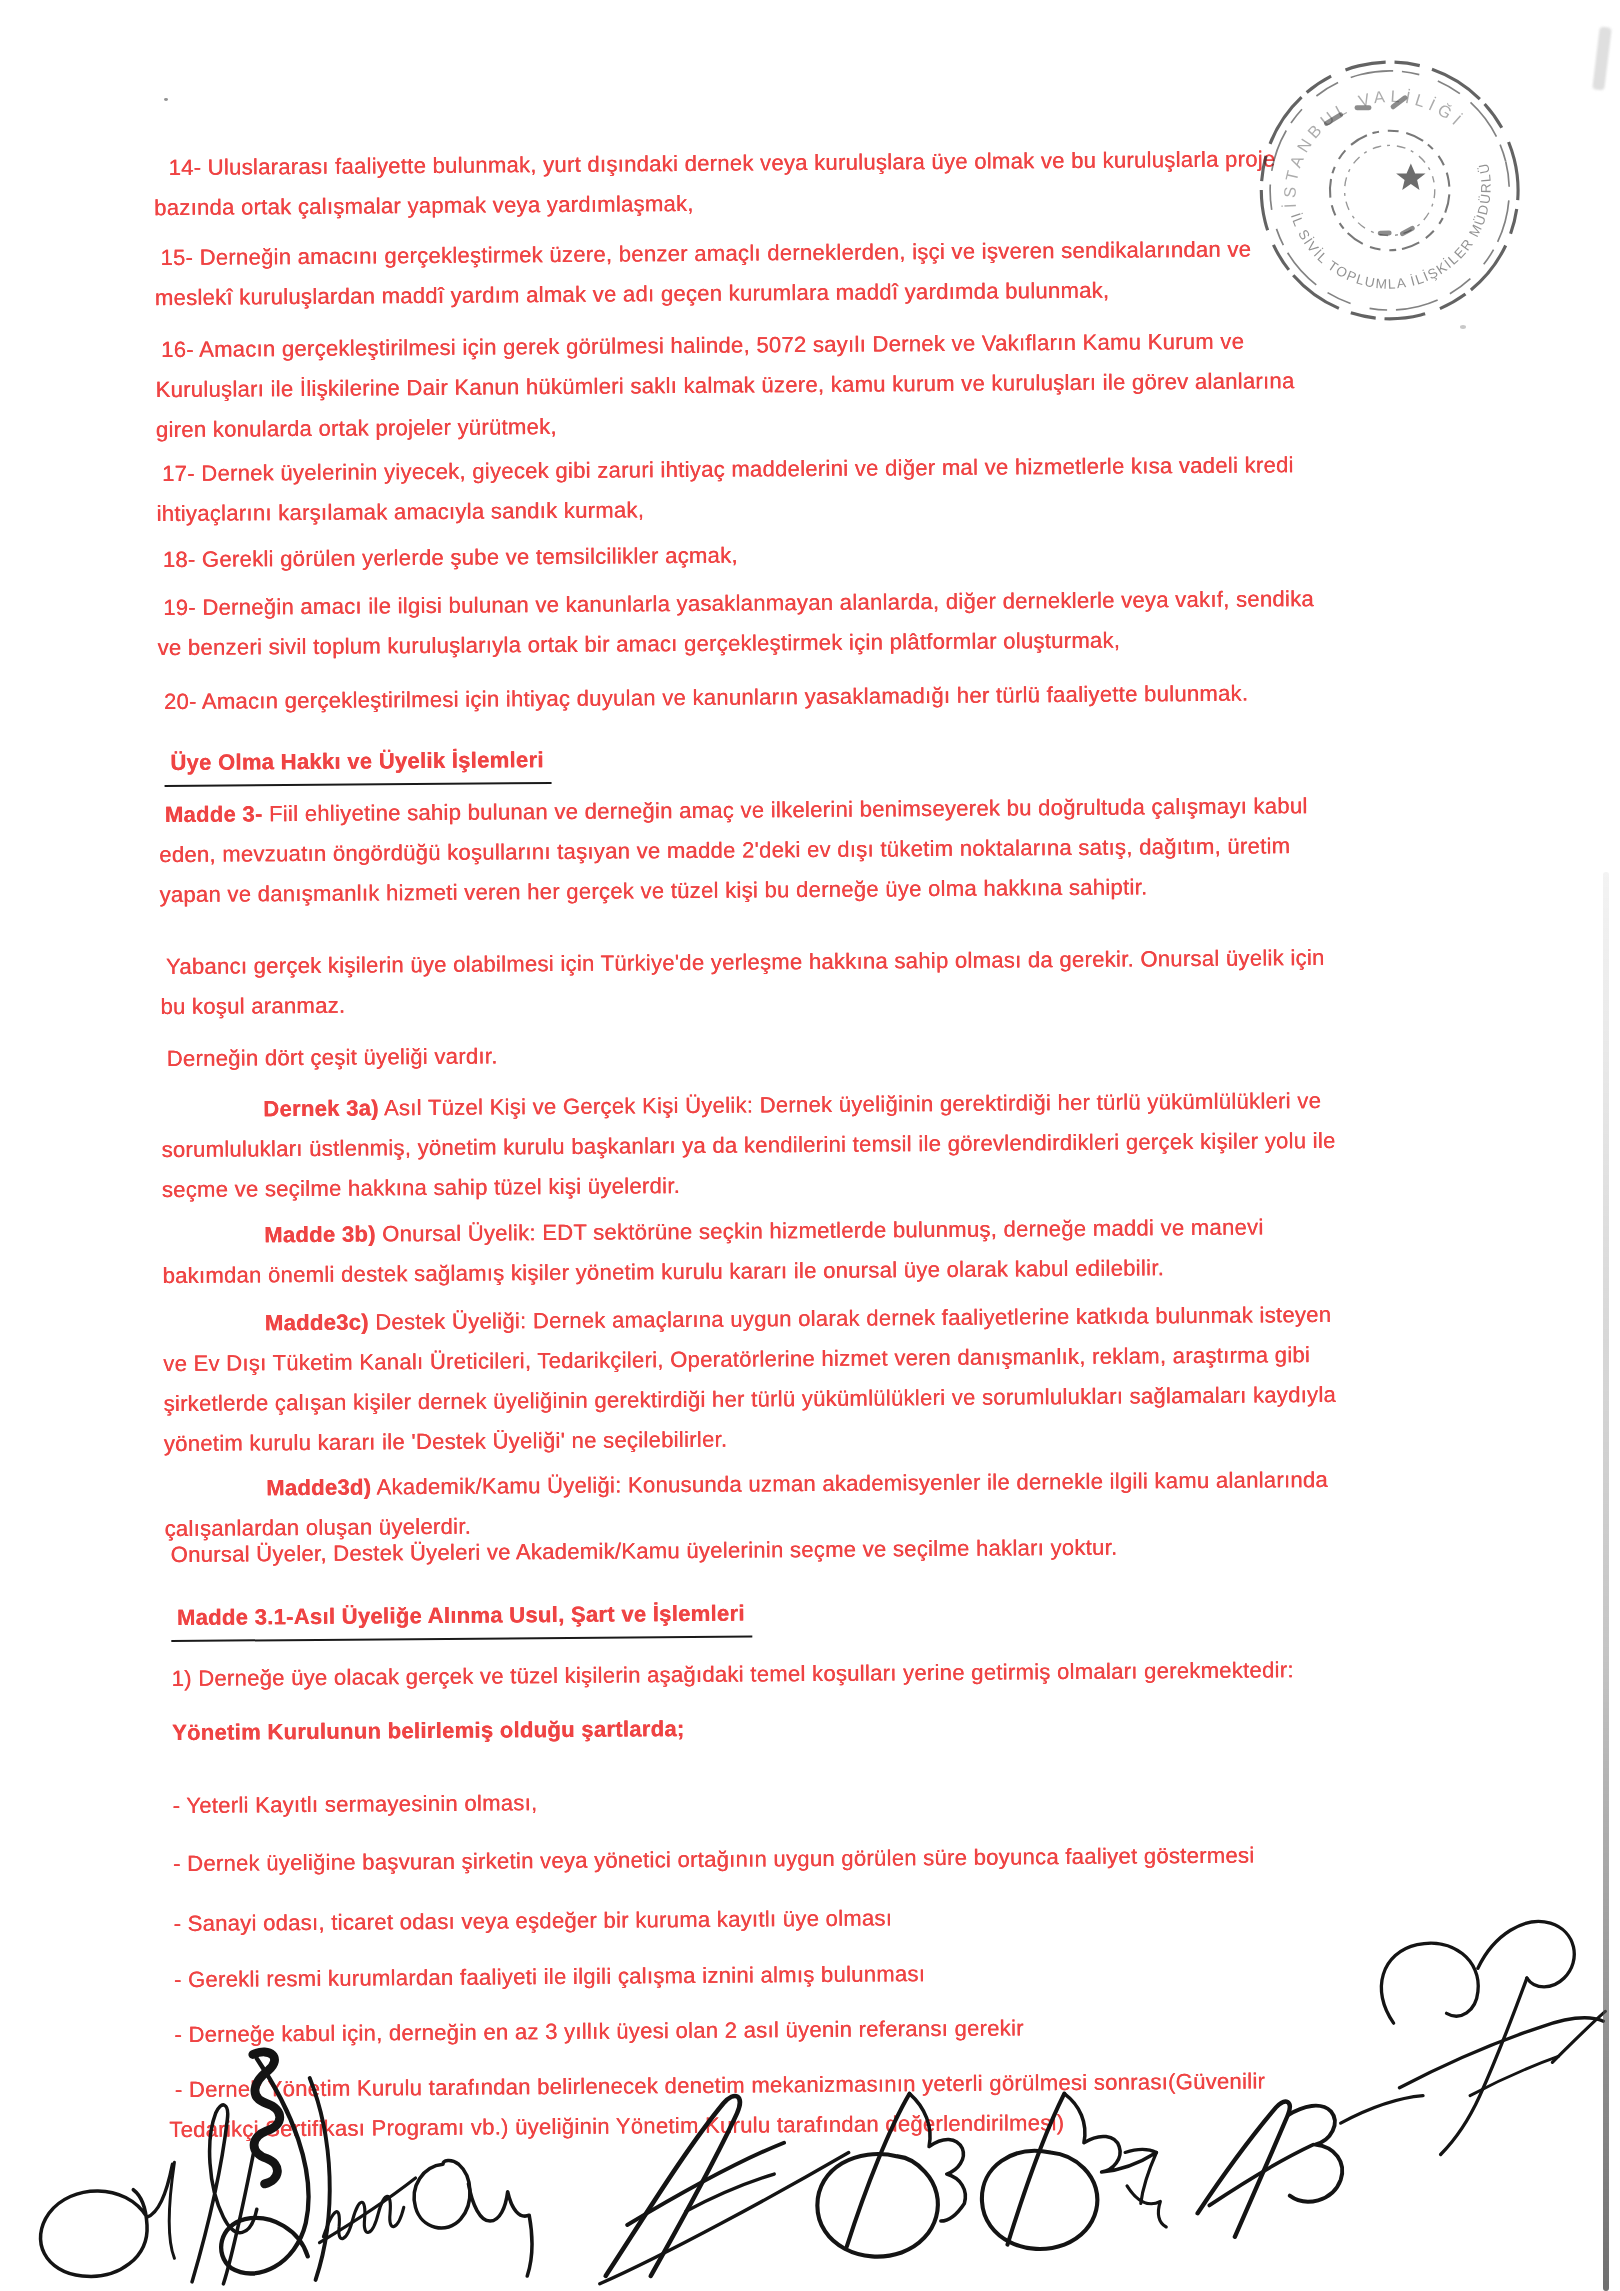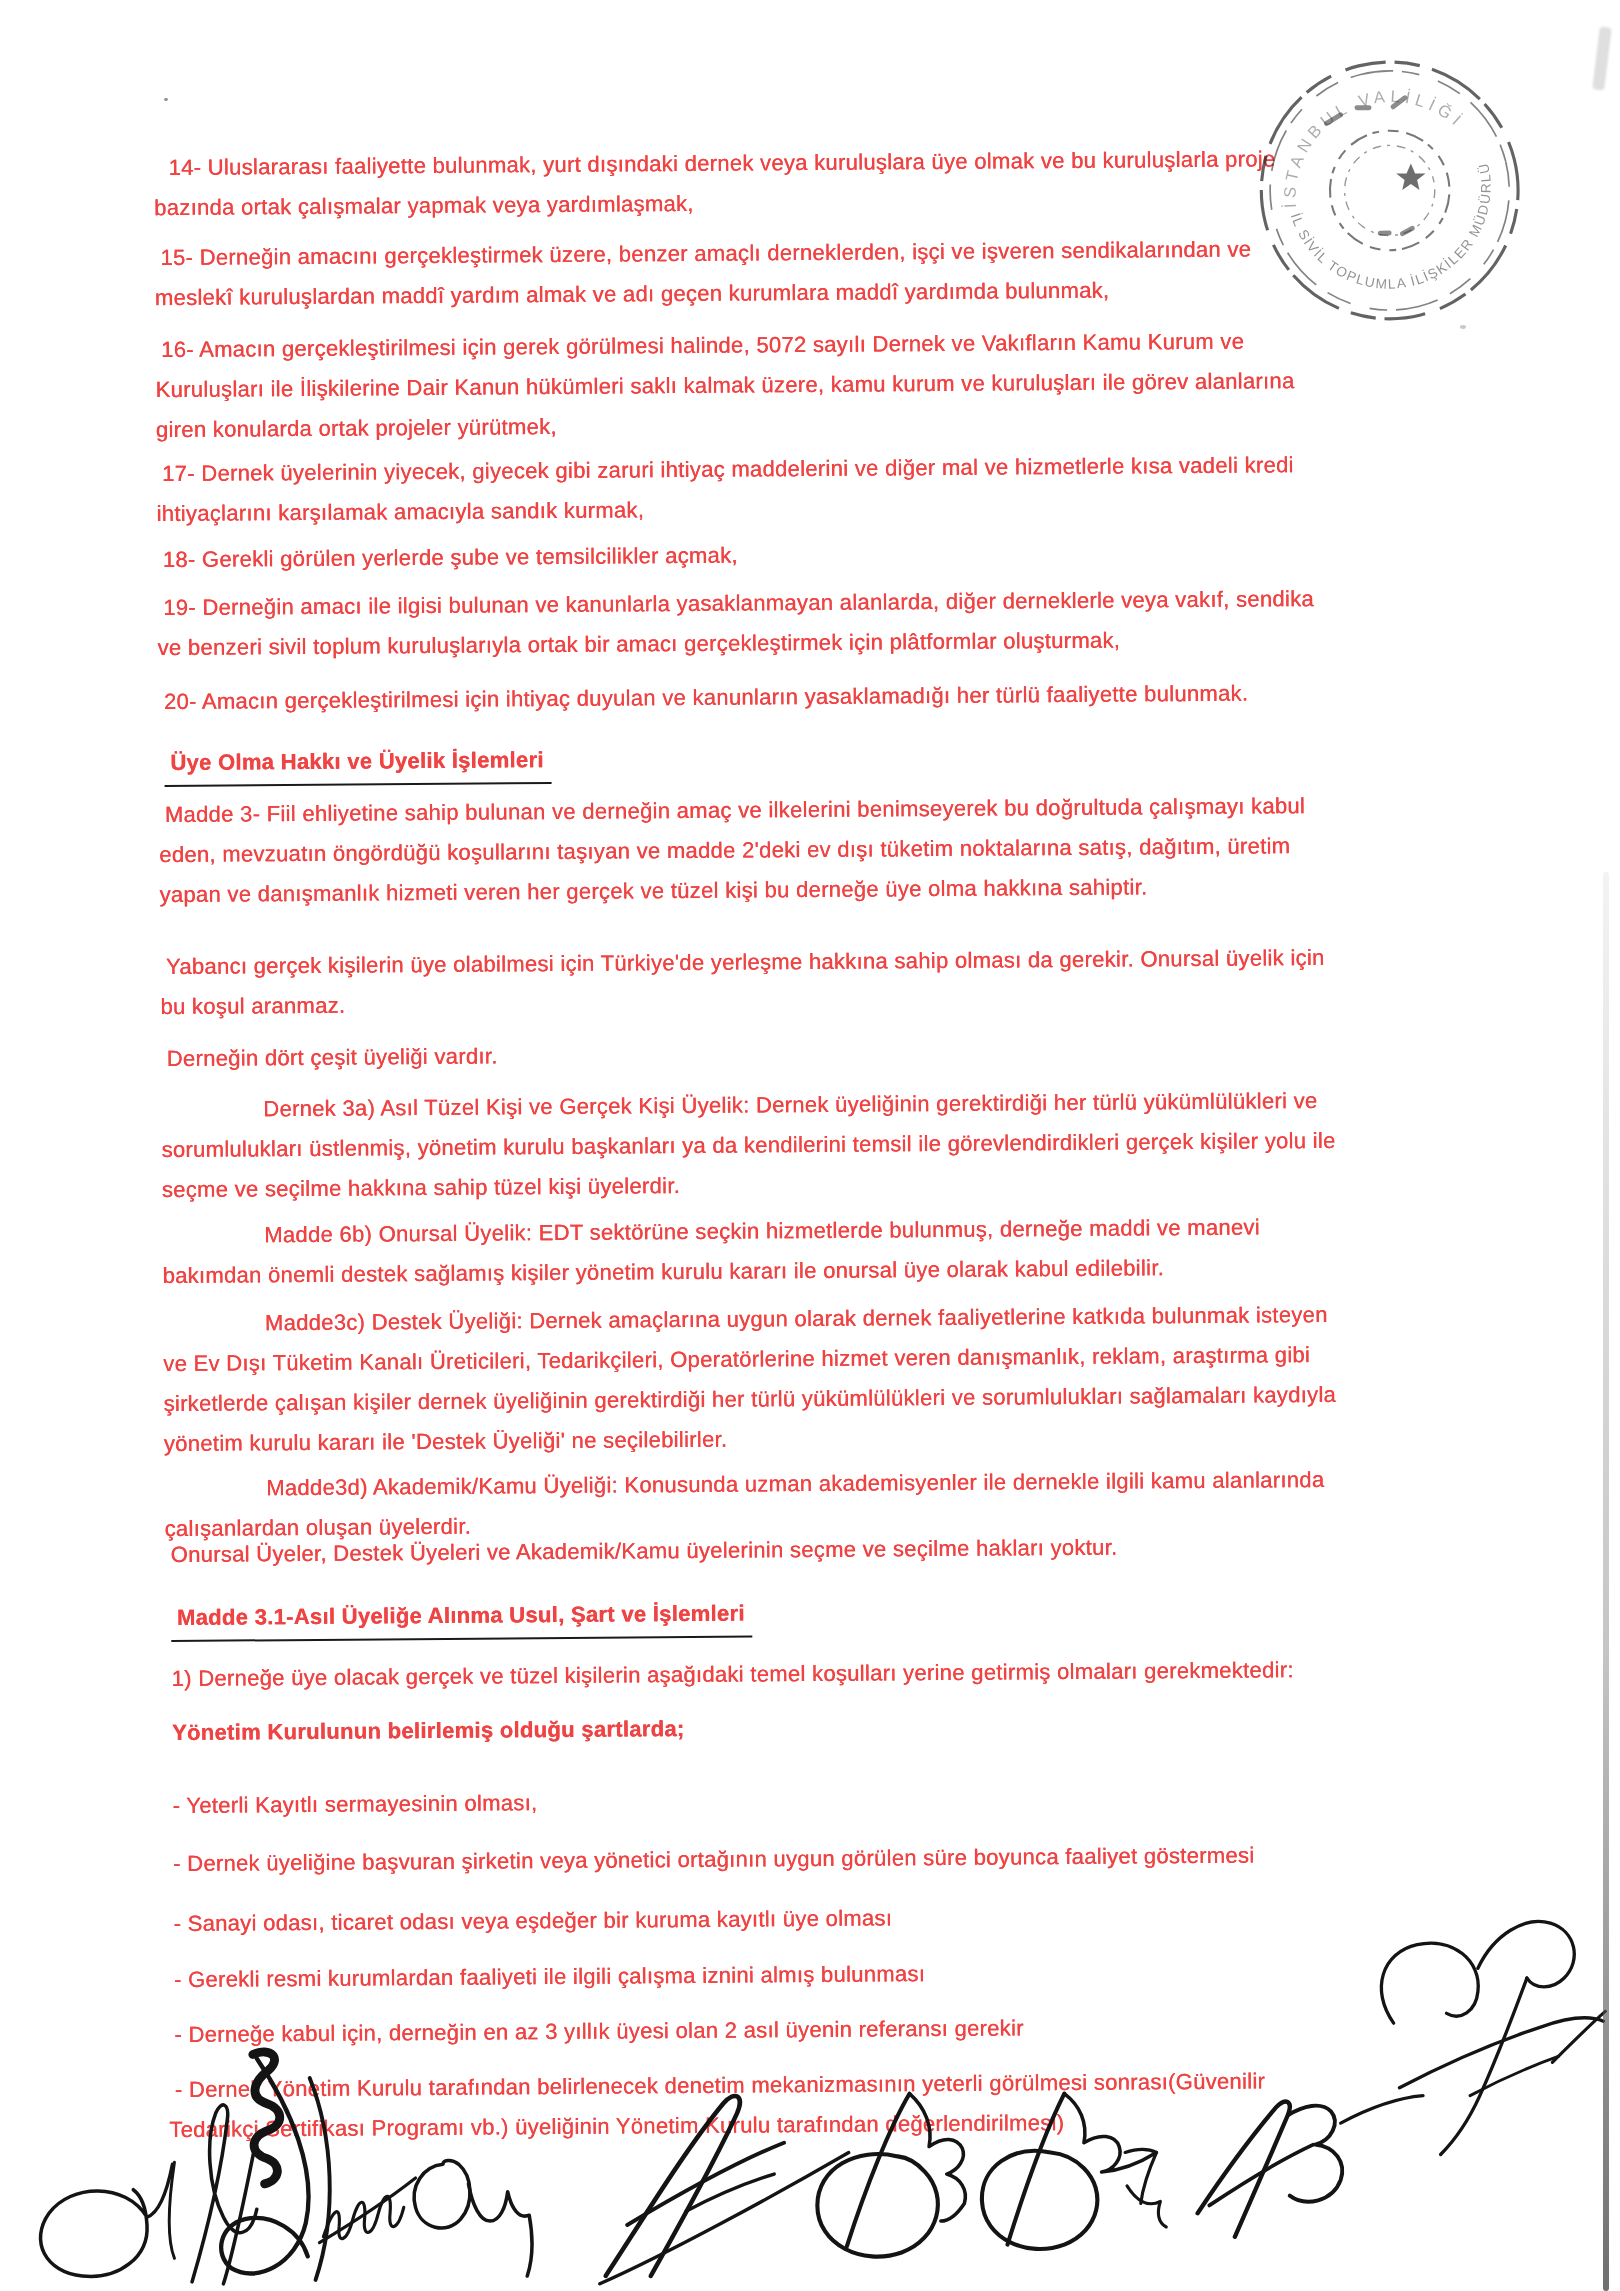--- a/index.html
+++ b/index.html
@@ -10,21 +10,21 @@
   .doc{position:absolute;inset:0;transform:rotate(-0.45deg);transform-origin:50% 42%;}
   .para{
     position:absolute;left:160px;width:1374px;
     font-size:22px;line-height:40px;letter-spacing:0.3px;
     white-space:pre-line;text-indent:5.9px;
     text-shadow:0.4px 0 0 currentColor;
   }
   .i14{text-indent:14.7px;}
   .i104{text-indent:102px;}
   .bold{font-weight:bold;}
-  .lead{font-weight:normal;}
+  .lead{font-weight:bold;}
   .heading{font-weight:bold;}
   .hline{border-bottom:2.5px solid #1a1a1a;padding-bottom:2px;padding-right:7.8px;display:inline-block;}
   .overlay{position:absolute;left:0;top:0;pointer-events:none;}
   .edge-right{
     position:absolute;left:1603px;top:872px;width:5.9px;height:1419px;border-radius:2.9px;
     background:linear-gradient(to bottom,rgba(140,140,140,0.10),rgba(110,110,110,0.40) 55%,rgba(70,70,70,0.78));
     filter:blur(0.4px);
   }
   .corner-mark{
     position:absolute;left:1596px;top:27.4px;width:11.8px;height:63px;
@@ -59,21 +59,21 @@
 yapan ve danışmanlık hizmeti veren her gerçek ve tüzel kişi bu derneğe üye olma hakkına sahiptir.</span></div>
 
     <div class="para" style="top:942px">Yabancı gerçek kişilerin üye olabilmesi için Türkiye'de yerleşme hakkına sahip olması da gerekir. Onursal üyelik için
 bu koşul aranmaz.</div>
     <div class="para" style="top:1034px">Derneğin dört çeşit üyeliği vardır.</div>
 
     <div class="para i104" style="top:1085px"><span class="lead">Dernek 3a)</span><span> Asıl Tüzel Kişi ve Gerçek Kişi Üyelik: Dernek üyeliğinin gerektirdiği her türlü yükümlülükleri ve
 sorumlulukları üstlenmiş, yönetim kurulu başkanları ya da kendilerini temsil ile görevlendirdikleri gerçek kişiler yolu ile
 seçme ve seçilme hakkına sahip tüzel kişi üyelerdir.</span></div>
 
-    <div class="para i104" style="top:1211px"><span class="lead">Madde 6b)</span><span> Onursal Üyelik: EDT sektörüne seçkin hizmetlerde bulunmuş, derneğe maddi ve manevi
+    <div class="para i104" style="top:1211px"><span class="lead">Madde 3b)</span><span> Onursal Üyelik: EDT sektörüne seçkin hizmetlerde bulunmuş, derneğe maddi ve manevi
 bakımdan önemli destek sağlamış kişiler yönetim kurulu kararı ile onursal üye olarak kabul edilebilir.</span></div>
 
     <div class="para i104" style="top:1299px"><span class="lead">Madde3c)</span><span> Destek Üyeliği: Dernek amaçlarına uygun olarak dernek faaliyetlerine katkıda bulunmak isteyen
 ve Ev Dışı Tüketim Kanalı Üreticileri, Tedarikçileri, Operatörlerine hizmet veren danışmanlık, reklam, araştırma gibi
 şirketlerde çalışan kişiler dernek üyeliğinin gerektirdiği her türlü yükümlülükleri ve sorumlulukları sağlamaları kaydıyla
 yönetim kurulu kararı ile 'Destek Üyeliği' ne seçilebilirler.</span></div>
 
     <div class="para i104" style="top:1464px"><span class="lead">Madde3d)</span><span> Akademik/Kamu Üyeliği: Konusunda uzman akademisyenler ile dernekle ilgili kamu alanlarında
 çalışanlardan oluşan üyelerdir.</span></div>
 

